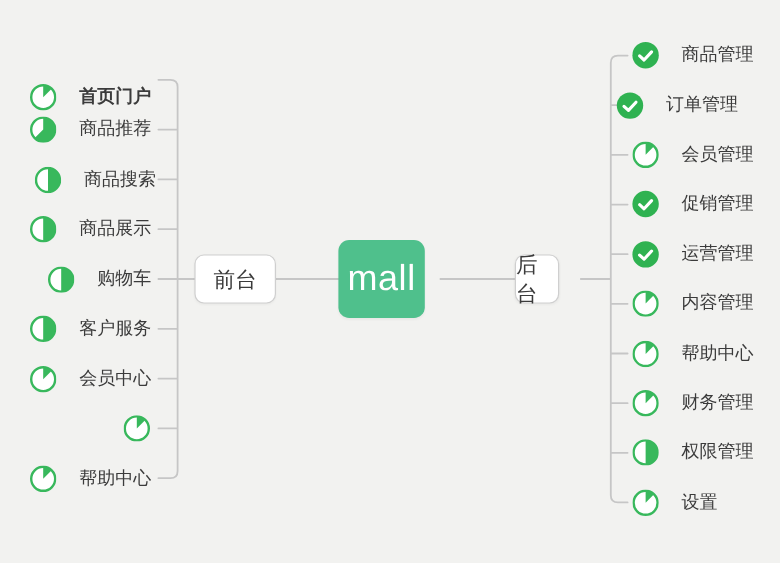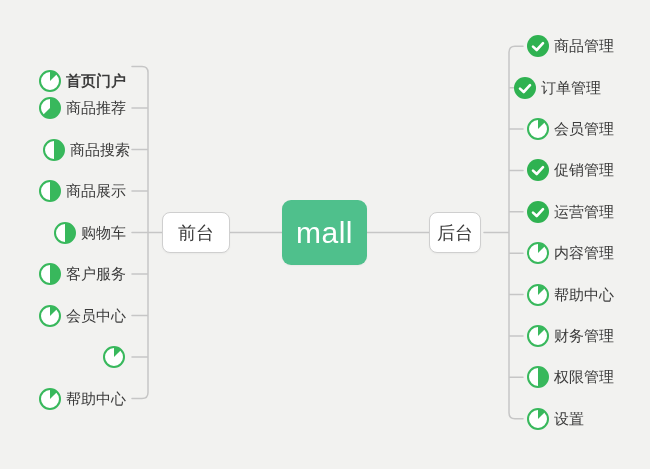--- a/index.html
+++ b/index.html
@@ -22,24 +22,24 @@
     border-radius:8px;box-sizing:border-box;
     color:var(--text);font-size:18px;
     box-shadow:0 1px 2px rgba(0,0,0,0.04);
     cursor:default;
   }
   .node.root{
     background:var(--root-green);border:none;border-radius:9px;
     color:var(--root-text);font-size:30px;font-weight:400;letter-spacing:0.5px;
   }
   #frontend-node{left:162px;top:212px;width:68px;height:41px;}
-  #backend-node{left:429px;top:212px;width:52px;height:41px;}
-  #root-node{left:282px;top:200px;width:85px;height:65px;}
+  #backend-node{left:429px;top:212px;width:37px;height:41px;}
+  #root-node{left:282px;top:200px;width:72px;height:65px;}
   .topic-row{
-    position:absolute;height:24px;display:flex;align-items:center;gap:4px;
+    position:absolute;height:24px;display:flex;align-items:center;gap:18px;
     color:var(--text);font-size:15px;white-space:nowrap;
   }
   .topic-row .icon-box{
     width:24px;height:24px;display:flex;align-items:center;justify-content:center;
     flex:0 0 24px;
   }
   .topic-row .topic-label{line-height:24px;}
 </style>
 </head>
 <body>

